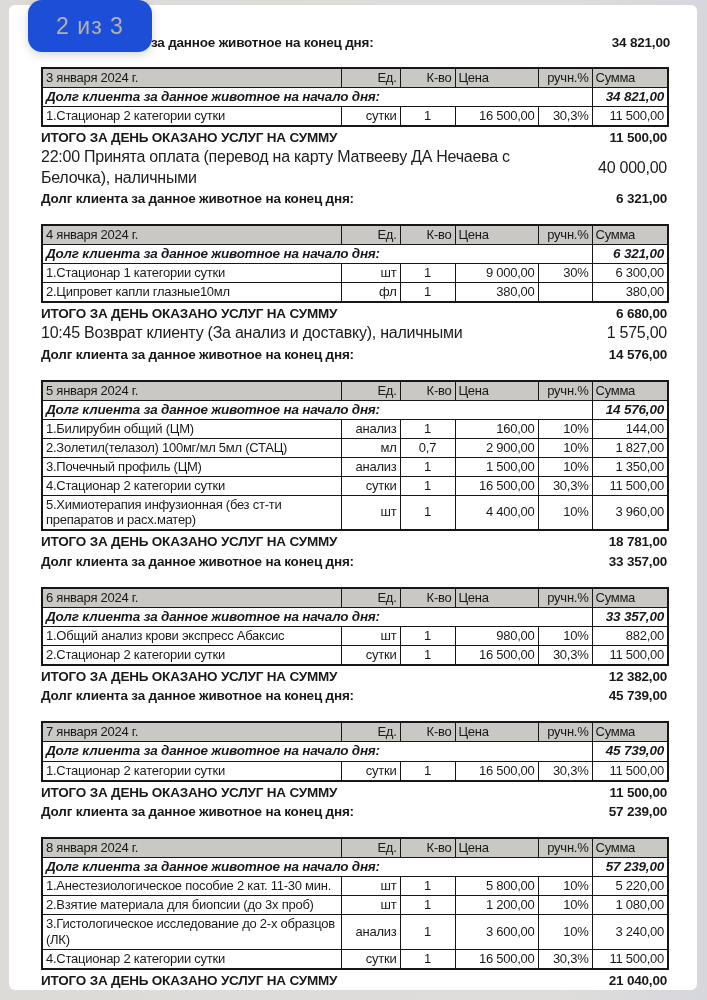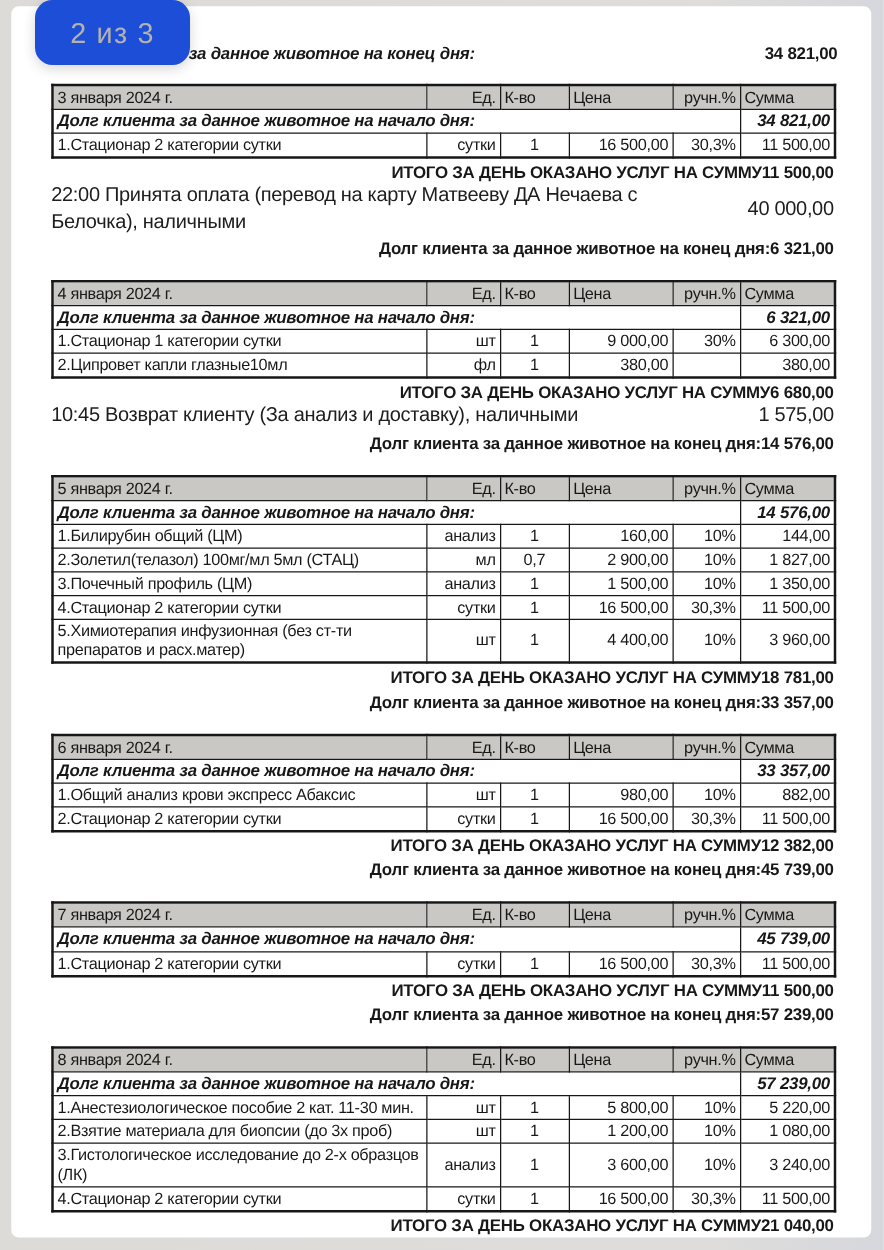--- a/index.html
+++ b/index.html
@@ -21,42 +21,42 @@
     position:absolute; left:28px; top:0; width:124px; height:52px;
     background:#1d4ed8; border-radius:0 0 14px 14px; border-radius:14px;
     box-shadow:0 3px 10px rgba(0,0,0,0.16);
     display:flex; align-items:center; justify-content:center;
     color:#b4b2af; font-size:23px; letter-spacing:1px; z-index:10;
   }
   .topline {
     display:flex; justify-content:space-between; align-items:flex-start;
     font-weight:bold; font-size:13.5px; margin:8px 0 0 0; letter-spacing:-0.2px;
   }
-  .topline .lbl { padding-left:110px;font-style:italic; }
+  .topline .lbl { padding-left:110px; }
   .day { margin-top:17px; }
   table.grid {
     width:626px; border-collapse:collapse; table-layout:fixed;
     font-size:13px; letter-spacing:-0.25px;
     border:2px solid #1b1b1b;
   }
   table.grid td {
     border:1.5px solid #1b1b1b;
     padding:1px 3px; line-height:1.22; vertical-align:middle;
     overflow:hidden;
   }
   tr.head td { background:#c6c5c1; font-weight:normal; }
   tr.debt td { font-weight:bold; font-size:13.5px; letter-spacing:-0.2px;font-style:italic; }
   td.c-unit { text-align:right; }
   td.c-qty { text-align:center; }
   td.c-price, td.c-manual, td.c-sum { text-align:right; padding-right:4px; }
-  tr.head td.c-qty { text-align:left; }
+  tr.head td.c-qty { text-align:right; }
   tr.head td.c-price, tr.head td.c-sum { text-align:left; }
   tr.head td.c-manual { text-align:right; padding-left:2px; }
   .total, .debt-end {
-    display:flex; justify-content:flex-end;
+    display:flex; justify-content:space-between;
     font-weight:bold; font-size:13.5px; letter-spacing:-0.2px;
     width:626px; margin-top:2px; line-height:1.28;
   }
   .note {
     display:flex; justify-content:space-between; align-items:center;
     width:626px; font-size:16px; letter-spacing:-0.25px; line-height:1.26;
     margin-top:1px; color:#222;
   }
   .note-text { max-width:480px; }
   .note-val { white-space:nowrap; }

